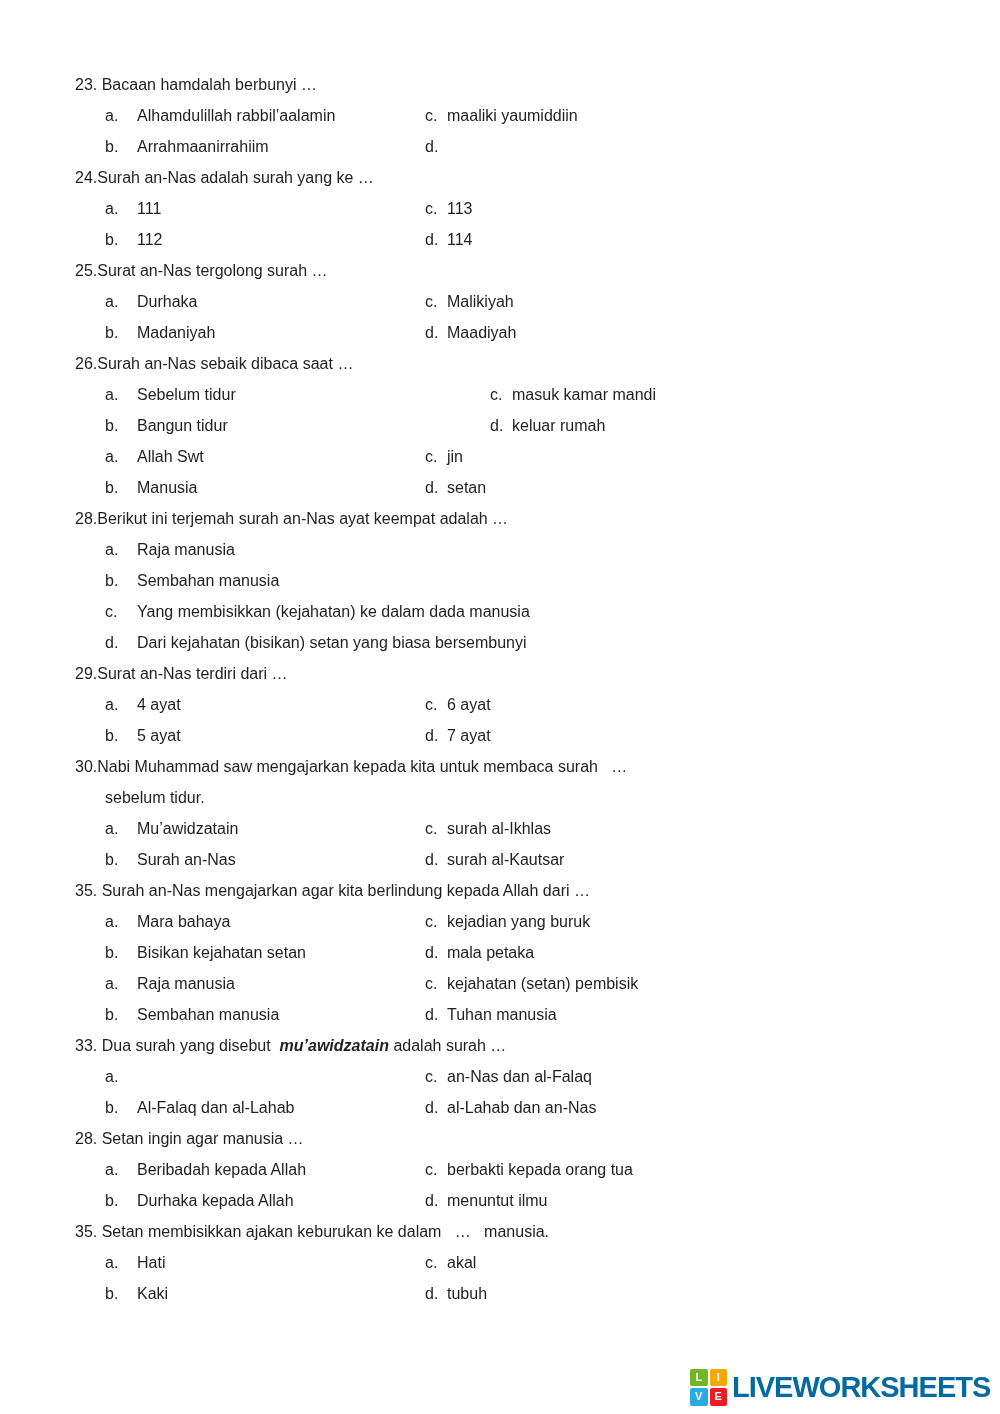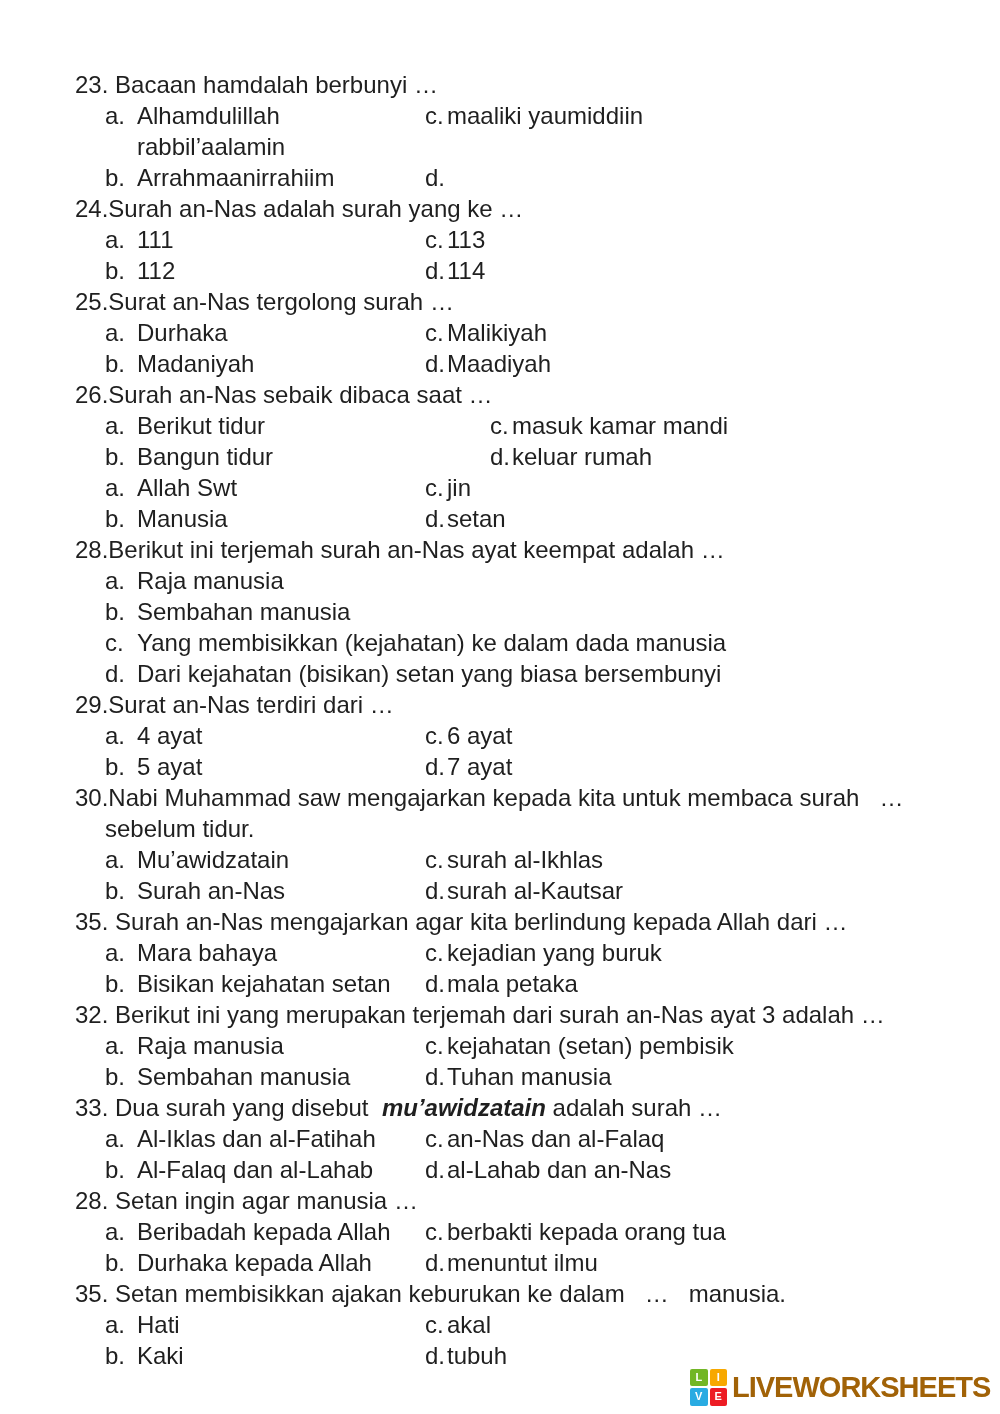--- a/index.html
+++ b/index.html
@@ -10,21 +10,21 @@
     position: relative;
     overflow: hidden;
     font-family: "Liberation Sans", sans-serif;
     color: #1f1f1f;
   }
   .content {
     position: absolute;
     top: 69px;
     left: 75px;
     width: 890px;
-    font-size: 24px;
+    font-size: 16px;
     line-height: 31px;
   }
   .question { margin: 0; }
   .q-line {
     padding-left: 30px;
     text-indent: -30px;
     white-space: pre-wrap;
   }
   .seg.bold-italic { font-weight: bold; font-style: italic; }
   .opts { margin: 0; }
@@ -112,21 +112,21 @@
         <div class="opt-row">
           <div class="opt-cell colA" style="width: 320px;"><span class="opt-letter">b.</span><span class="opt-text">Madaniyah</span></div>
           <div class="opt-cell colC"><span class="opt-letter">d.</span><span class="opt-text">Maadiyah</span></div>
         </div>
       </div>
     </div>
     <div class="question">
       <div class="q-line"><span class="seg">26.Surah an-Nas sebaik dibaca saat …</span></div>
       <div class="opts">
         <div class="opt-row">
-          <div class="opt-cell colA" style="width: 385px;"><span class="opt-letter">a.</span><span class="opt-text">Berikut tidur</span></div>
+          <div class="opt-cell colA" style="width: 385px;"><span class="opt-letter">a.</span><span class="opt-text">Sebelum tidur</span></div>
           <div class="opt-cell colC"><span class="opt-letter">c.</span><span class="opt-text">masuk kamar mandi</span></div>
         </div>
         <div class="opt-row">
           <div class="opt-cell colA" style="width: 385px;"><span class="opt-letter">b.</span><span class="opt-text">Bangun tidur</span></div>
           <div class="opt-cell colC"><span class="opt-letter">d.</span><span class="opt-text">keluar rumah</span></div>
         </div>
       </div>
     </div>
     <div class="question">
       <div class="opts">
@@ -191,37 +191,36 @@
           <div class="opt-cell colA" style="width: 320px;"><span class="opt-letter">a.</span><span class="opt-text">Mara bahaya</span></div>
           <div class="opt-cell colC"><span class="opt-letter">c.</span><span class="opt-text">kejadian yang buruk</span></div>
         </div>
         <div class="opt-row">
           <div class="opt-cell colA" style="width: 320px;"><span class="opt-letter">b.</span><span class="opt-text">Bisikan kejahatan setan</span></div>
           <div class="opt-cell colC"><span class="opt-letter">d.</span><span class="opt-text">mala petaka</span></div>
         </div>
       </div>
     </div>
     <div class="question">
-      <div class="q-line"><span class="seg">32. Berikut ini yang merupakan terjemah dari surah an-Nas ayat 3 adalah …</span></div>
       <div class="opts">
         <div class="opt-row">
           <div class="opt-cell colA" style="width: 320px;"><span class="opt-letter">a.</span><span class="opt-text">Raja manusia</span></div>
           <div class="opt-cell colC"><span class="opt-letter">c.</span><span class="opt-text">kejahatan (setan) pembisik</span></div>
         </div>
         <div class="opt-row">
           <div class="opt-cell colA" style="width: 320px;"><span class="opt-letter">b.</span><span class="opt-text">Sembahan manusia</span></div>
           <div class="opt-cell colC"><span class="opt-letter">d.</span><span class="opt-text">Tuhan manusia</span></div>
         </div>
       </div>
     </div>
     <div class="question">
       <div class="q-line"><span class="seg">33. Dua surah yang disebut  </span><span class="seg bold-italic">mu’awidzatain</span><span class="seg"> adalah surah …</span></div>
       <div class="opts">
         <div class="opt-row">
-          <div class="opt-cell colA" style="width: 320px;"><span class="opt-letter">a.</span><span class="opt-text">Al-Iklas dan al-Fatihah</span></div>
+          <div class="opt-cell colA" style="width: 320px;"><span class="opt-letter">a.</span></div>
           <div class="opt-cell colC"><span class="opt-letter">c.</span><span class="opt-text">an-Nas dan al-Falaq</span></div>
         </div>
         <div class="opt-row">
           <div class="opt-cell colA" style="width: 320px;"><span class="opt-letter">b.</span><span class="opt-text">Al-Falaq dan al-Lahab</span></div>
           <div class="opt-cell colC"><span class="opt-letter">d.</span><span class="opt-text">al-Lahab dan an-Nas</span></div>
         </div>
       </div>
     </div>
     <div class="question">
       <div class="q-line"><span class="seg">28. Setan ingin agar manusia …</span></div>
@@ -251,14 +250,14 @@
     </div>
   </div>
 
 <div class="lws-logo">
   <div class="lws-grid">
       <div class="lws-tile" style="background: rgb(114, 182, 38);">L</div>
       <div class="lws-tile" style="background: rgb(247, 168, 0);">I</div>
       <div class="lws-tile" style="background: rgb(41, 171, 226);">V</div>
       <div class="lws-tile" style="background: rgb(237, 28, 36);">E</div>
     </div>
-  <span class="lws-text" style="color: #a16207;">LIVEWORKSHEETS</span>
+  <span class="lws-text" style="color: #0369a1;">LIVEWORKSHEETS</span>
 </div>
 
 </body></html>

